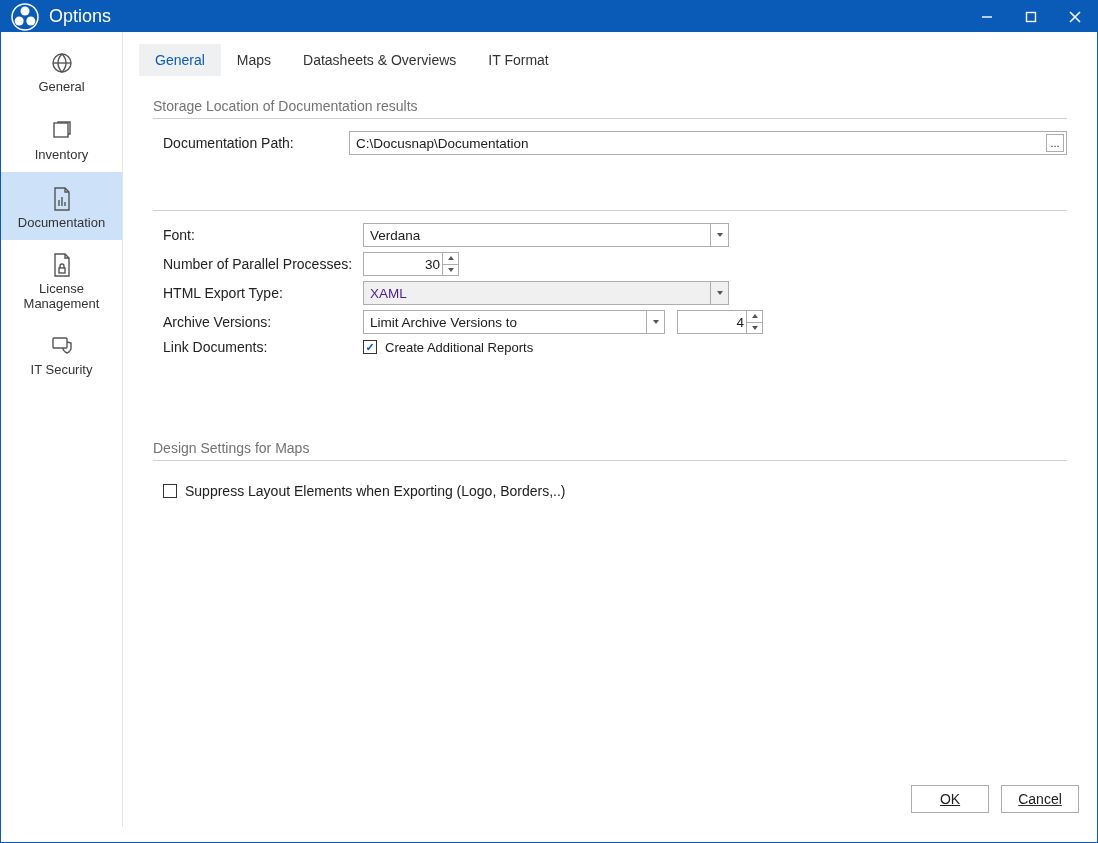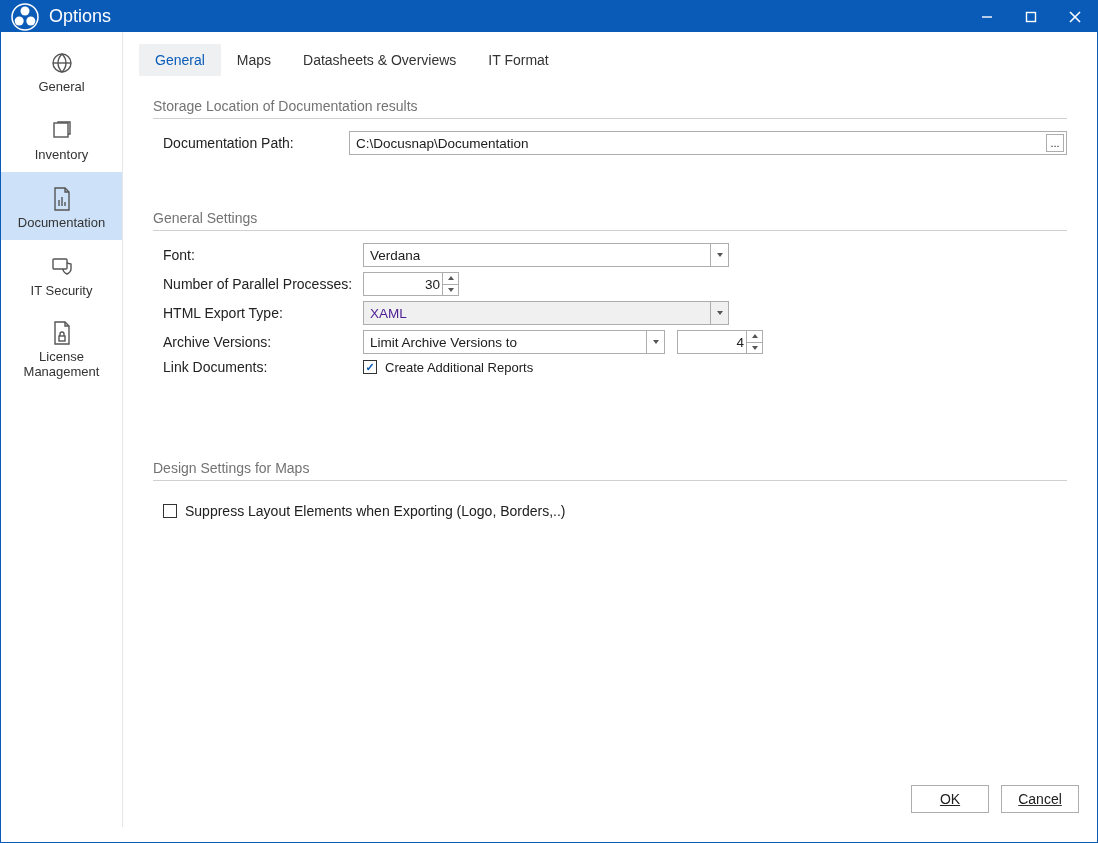--- a/index.html
+++ b/index.html
@@ -323,40 +323,40 @@
           <line x1="8" y1="20" x2="8" y2="14"></line>
           <line x1="11" y1="20" x2="11" y2="11"></line>
           <line x1="14" y1="20" x2="14" y2="16"></line>
         </svg>
       </div>
       <div class="label">Documentation</div>
     </div>
 
     <div class="side-item">
       <div class="icon-wrap">
-        <svg width="24" height="24" viewBox="0 0 24 24" fill="none" stroke="#555" stroke-width="1.4">
-          <rect x="3" y="4" width="14" height="10" rx="1"></rect>
-          <path d="M17 8c2 .5 4 1 4 1v5c0 3-4 5-4 5s-4-2-4-5"></path>
-        </svg>
-      </div>
-      <div class="label">IT Security</div>
-    </div>
-
-    <div class="side-item">
-      <div class="icon-wrap">
         <svg width="22" height="26" viewBox="0 0 22 26" fill="none" stroke="#555" stroke-width="1.4">
           <path d="M4 2h10l4 4v18H4z"></path>
           <path d="M14 2v4h4"></path>
           <rect x="8" y="16" width="6" height="5"></rect>
           <path d="M9 16v-2a2 2 0 014 0v2"></path>
         </svg>
       </div>
       <div class="label">License Management</div>
     </div>
 
+    <div class="side-item">
+      <div class="icon-wrap">
+        <svg width="24" height="24" viewBox="0 0 24 24" fill="none" stroke="#555" stroke-width="1.4">
+          <rect x="3" y="4" width="14" height="10" rx="1"></rect>
+          <path d="M17 8c2 .5 4 1 4 1v5c0 3-4 5-4 5s-4-2-4-5"></path>
+        </svg>
+      </div>
+      <div class="label">IT Security</div>
+    </div>
+
   </div>
 
   <div class="main">
 
     <div class="tabs">
       <div class="tab active"><span>General</span></div>
       <div class="tab"><span>Maps</span></div>
       <div class="tab"><span>Datasheets &amp; Overviews</span></div>
       <div class="tab"><span>IT Format</span></div>
     </div>
@@ -369,21 +369,20 @@
       <div class="row">
         <div class="lbl">Documentation Path:</div>
         <div class="textbox" style="margin-right:0;">
           <span>C:\Docusnap\Documentation</span>
           <div class="browse-btn">...</div>
         </div>
       </div>
 
       <div style="height:50px"></div>
 
-      <div class="section-title">General Settings</div>
       <div class="section-underline"></div>
 
       <div class="row">
         <div class="lbl lbl-short">Font:</div>
         <div class="combo" style="width:366px">
           <span>Verdana</span>
           <div class="combo-arrow"></div>
         </div>
       </div>
 

